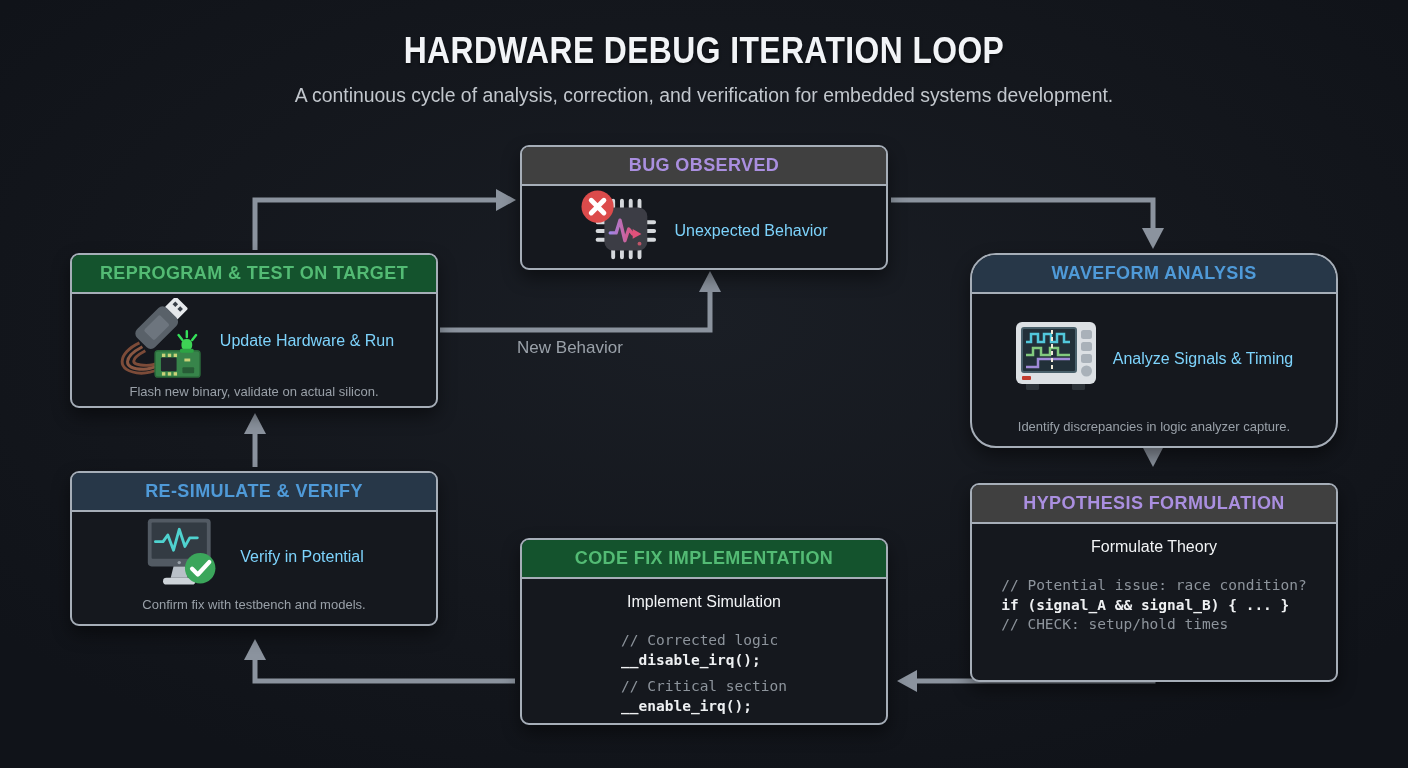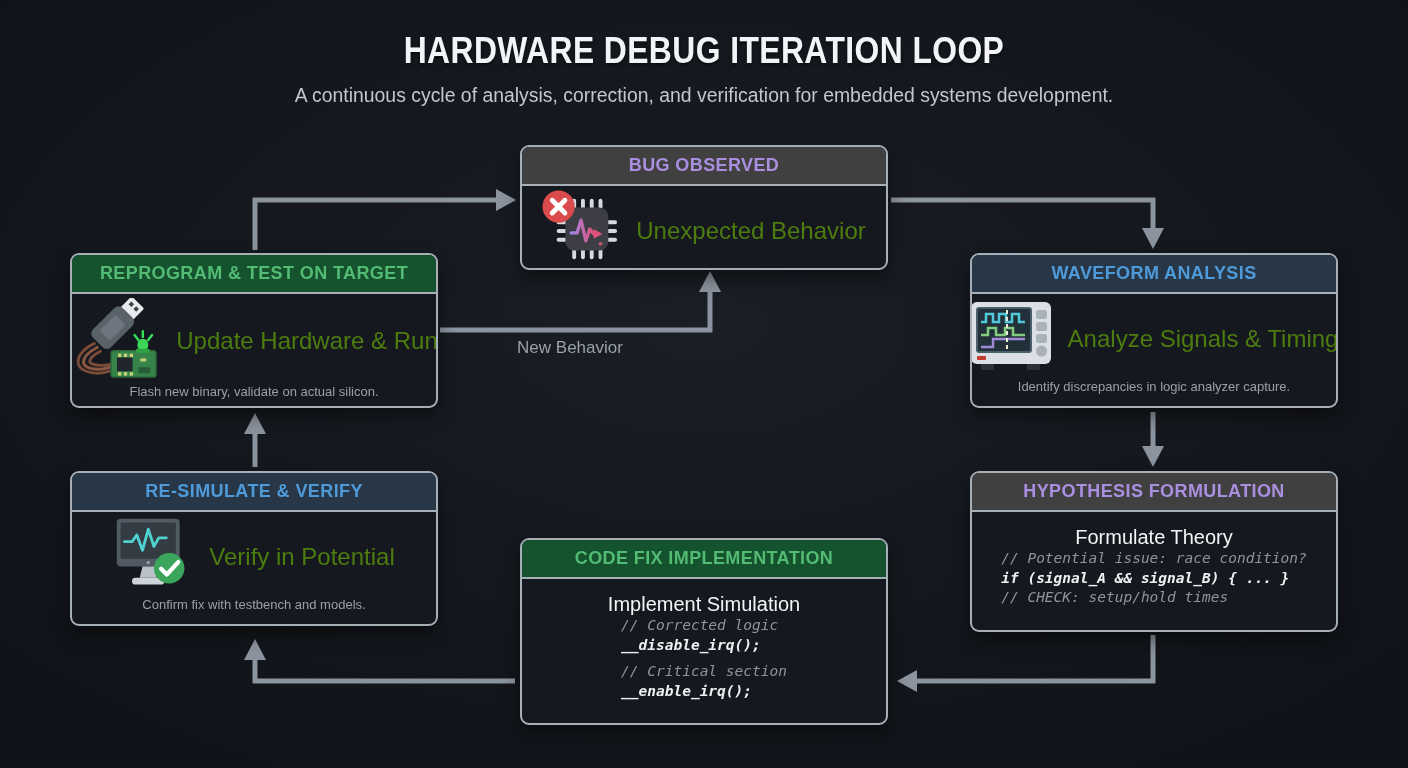--- a/index.html
+++ b/index.html
@@ -27,35 +27,35 @@
   .node-header {
     flex:0 0 37px; display:flex; align-items:center; justify-content:center;
     font-weight:bold; font-size:18px; letter-spacing:0.4px;
     border-bottom:2px solid #a6aeb8;
   }
   .hdr-purple { background:#404040; color:#aa8fe0; }
   .hdr-blue   { background:#273748; color:#4f9ad8; }
   .hdr-green  { background:#14532d; color:#53bb74; }
   .node-body { flex:1; display:flex; flex-direction:column; align-items:center; padding:4px 8px 6px 8px; }
   .icon-row { flex:1; display:flex; align-items:center; justify-content:center; gap:16px; }
-  .node-title { font-size:24px; color:#4d7c0f; white-space:nowrap;text-align:right; }
+  .node-title { font-size:16px; color:#7dd3fc; white-space:nowrap;text-align:right; }
   .node-desc { font-size:13px; color:#99a0a8; margin-bottom:6px; white-space:nowrap; }
-  .center-title { font-size:20px; color:#f2f4f6; margin-top:10px; }
-  .code-wrap { width:100%; text-align:center; margin-top:0;font-style:italic; }
+  .center-title { font-size:16px; color:#f2f4f6; margin-top:10px; }
+  .code-wrap { width:100%; text-align:center; margin-top:20px; }
   .code-block {
     display:inline-block; text-align:left;
     font-family:"DejaVu Sans Mono", monospace; font-size:14.5px; line-height:19.5px;
   }
   .code-comment { color:#8d949c; }
   .code-strong { color:#eef0f2; font-weight:bold; }
   .code-gap { margin-top:7px; }
   
   #node-bug        { left:520px; top:145px; width:368px; height:125px; }
-  #node-waveform   { left:970px; top:253px; width:368px; height:155px; }
-  #node-hypothesis { left:970px; top:471px; width:368px; height:161px; }
+  #node-waveform   { left:970px; top:253px; width:368px; height:195px;border-radius:26px; }
+  #node-hypothesis { left:970px; top:483px; width:368px; height:199px; }
   #node-codefix    { left:520px; top:538px; width:368px; height:187px; }
   #node-resim      { left:70px;  top:471px; width:368px; height:155px; }
   #node-reprogram  { left:70px;  top:253px; width:368px; height:155px; }
   .arrow-layer { position:absolute; left:0; top:0; width:1408px; height:768px; pointer-events:none; }
   .arrow-layer path { stroke:#8b939e; stroke-width:5; fill:none; }
   .arrow-layer polygon { fill:#8b939e; }
   .iter-label {
     position:absolute; left:570px; top:338px; transform:translateX(-50%);
     font-size:17px; color:#9aa1a9; white-space:nowrap;
   }

